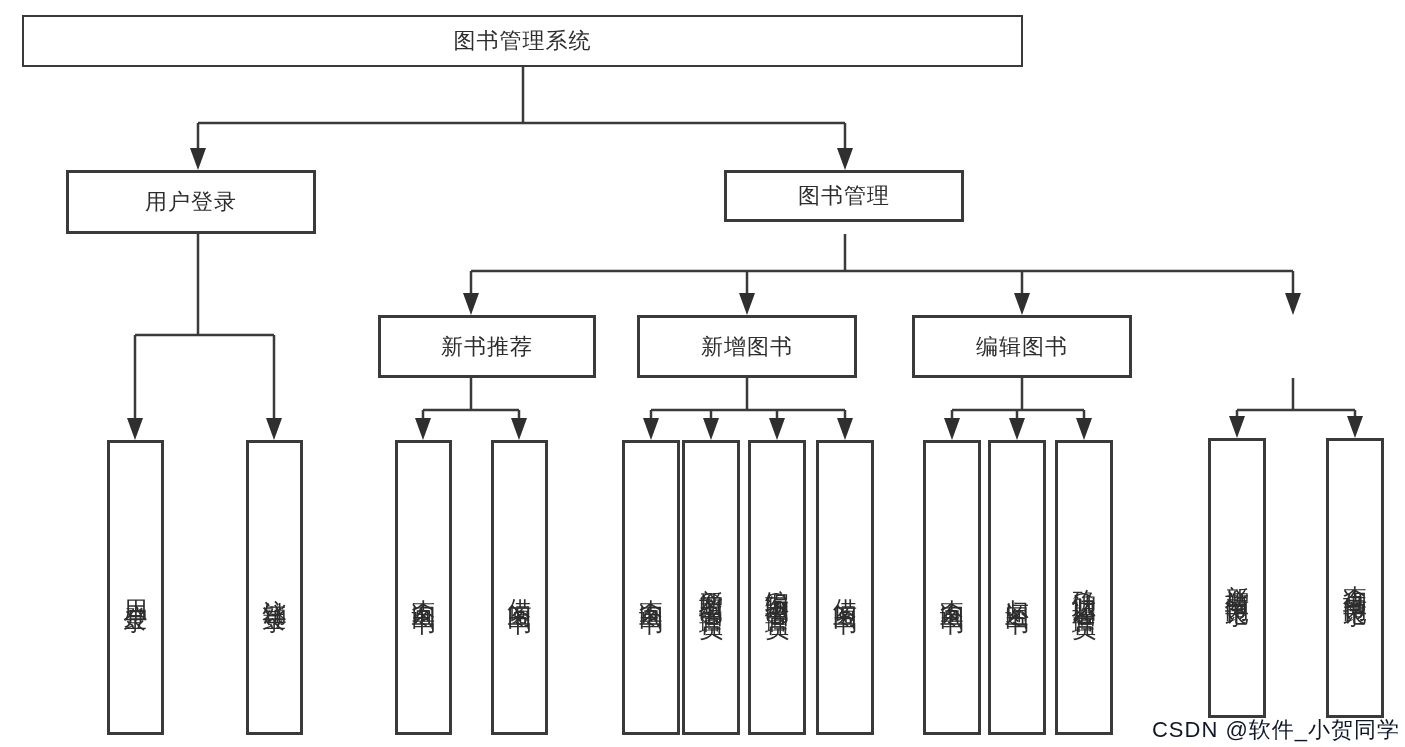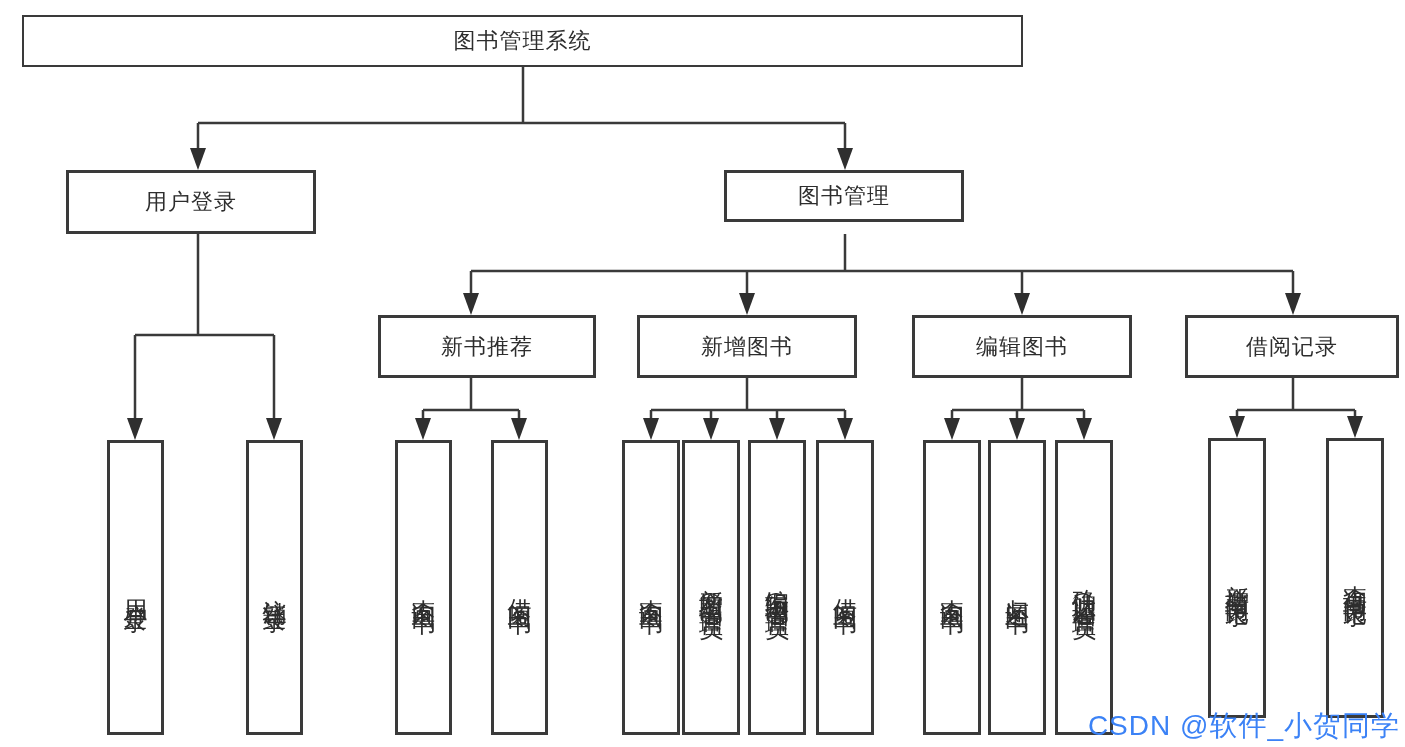--- a/index.html
+++ b/index.html
@@ -14,21 +14,21 @@
     color:#2d2d2d;
   }
   .hnode { font-size:22px; letter-spacing:1px; white-space:nowrap; }
   .root  { border-width:2px; }
   .vnode span{
     writing-mode:vertical-rl; text-orientation:mixed;
     font-size:24px; line-height:1; letter-spacing:4px; color:#2d2d2d;
   }
   .watermark {
     position:absolute; right:5px; bottom:2px; z-index:5;
-    font-size:28px; color:#3b82f6; letter-spacing:1px; white-space:nowrap;
+    font-size:22px; color:#0f172a; letter-spacing:1px; white-space:nowrap;
   }
 </style>
 </head>
 <body>
 
 <div class="stage">
 
   <svg class="connectors" viewBox="0 0 1405 747" xmlns="http://www.w3.org/2000/svg">
     <g stroke="#3a3a3a" stroke-width="2.5" fill="none">
 
@@ -79,23 +79,20 @@
 
   <div class="box hnode" style="left:362px; top:315px; width:218px; height:63px;margin-left:16px;">
     <span>新书推荐</span>
   </div>
   <div class="box hnode" style="left:637px; top:315px; width:220px; height:63px;">
     <span>新增图书</span>
   </div>
   <div class="box hnode" style="left:912px; top:315px; width:220px; height:63px;">
     <span>编辑图书</span>
   </div>
-  <div class="box hnode" style="left:1185px; top:315px; width:214px; height:63px;">
-    <span>借阅记录</span>
-  </div>
 
   <div class="box vnode" style="left:107px; top:440px; width:57px; height:295px;">
     <span>用户登录</span>
   </div>
   <div class="box vnode" style="left:246px; top:440px; width:57px; height:295px;">
     <span>注销登录</span>
   </div>
 
   <div class="box vnode" style="left:395px; top:440px; width:57px; height:295px;">
     <span>查询图书</span>

